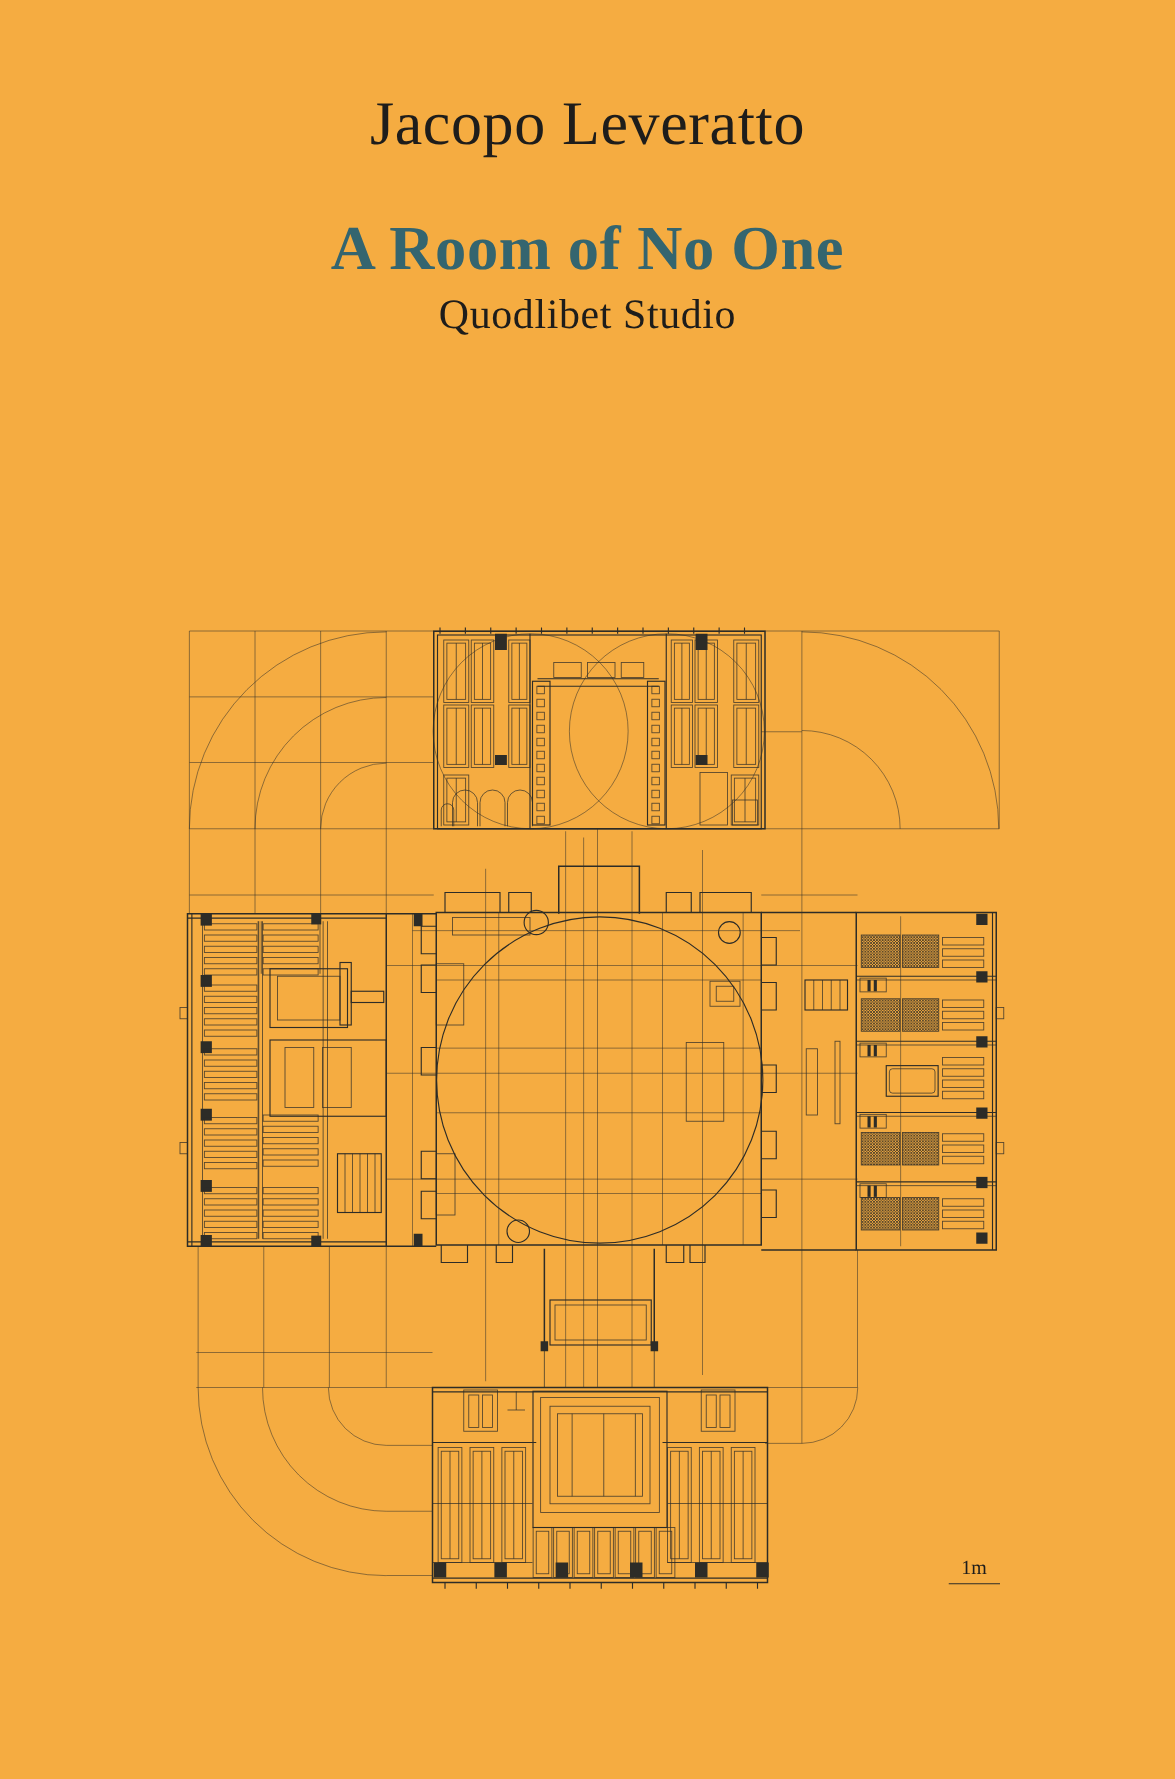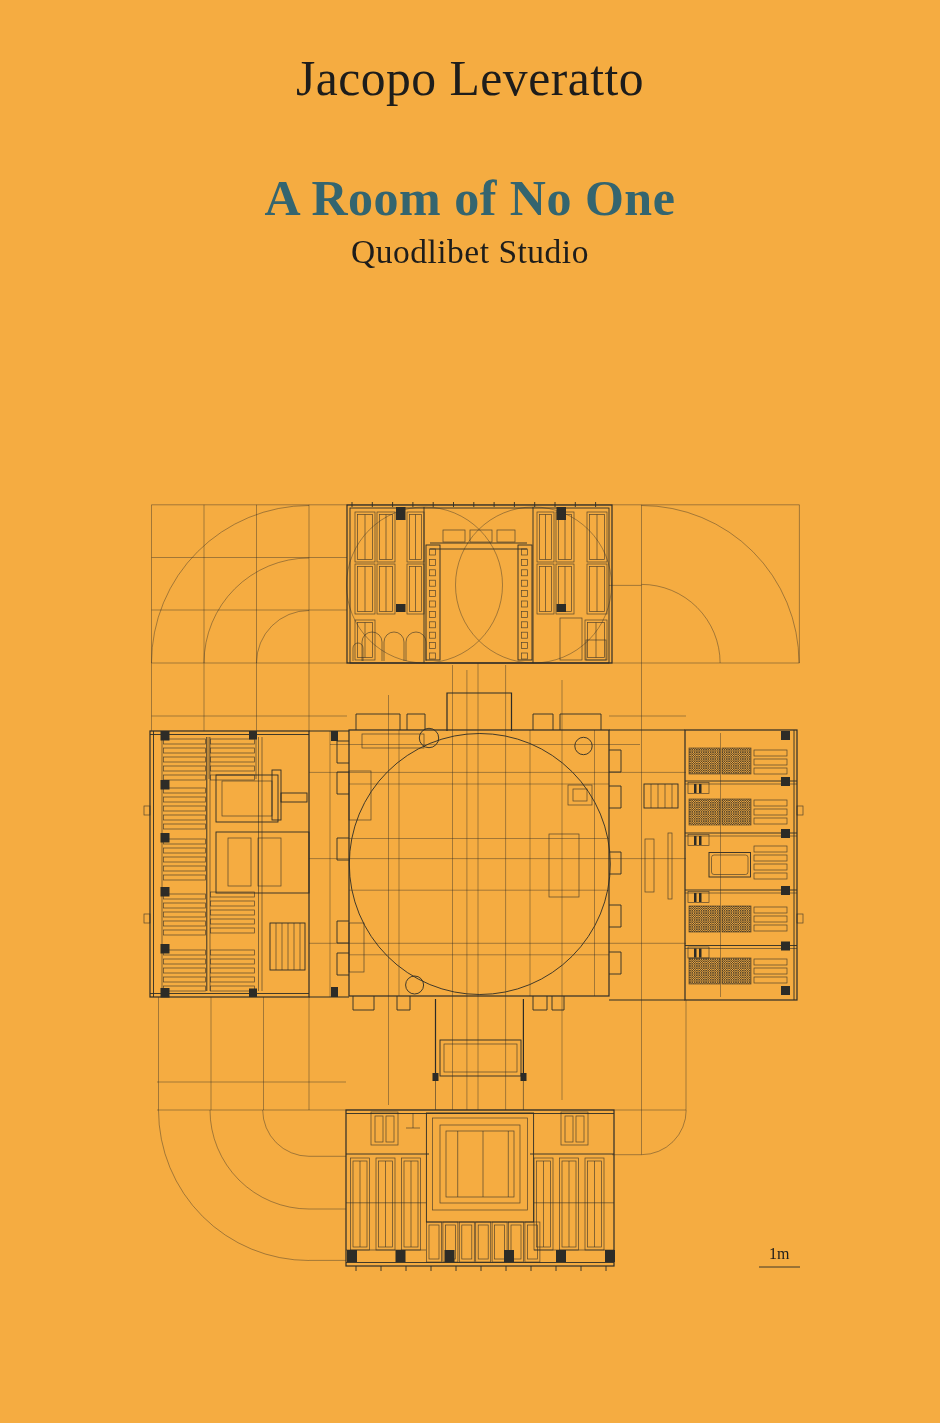--- a/index.html
+++ b/index.html
@@ -1,18 +1,18 @@
 <!DOCTYPE html>
 <html><head>
 <meta charset="utf-8">
 <style>
 html,body{margin:0;padding:0;}
 body{width:940px;height:1423px;background:#f5ac41;position:relative;overflow:hidden;
      font-family:"Liberation Serif",serif;}
-.t1{position:absolute;top:50px;left:0;width:940px;text-align:center;
+.t1{position:absolute;top:70px;left:0;width:940px;text-align:center;
     font-size:49.6px;color:#1e1d1b;letter-spacing:0.5px;}
 .t2{position:absolute;top:141px;left:0;width:940px;text-align:center;
     font-size:50px;font-weight:bold;color:#34656f;letter-spacing:0.5px;margin-top:28px;}
 .t3{position:absolute;top:233px;left:0;width:940px;text-align:center;
     font-size:33.5px;color:#1e1d1b;letter-spacing:0.5px;}
 svg{position:absolute;left:0;top:0;}
 .g{stroke:rgba(45,44,40,0.55);stroke-width:0.75;fill:none;}
 .t{stroke:rgba(45,44,40,0.8);stroke-width:0.7;fill:none;}
 .m{stroke:#2d2c27;stroke-width:0.9;fill:none;}
 .w{stroke:#2d2c27;stroke-width:1.2;fill:none;}

